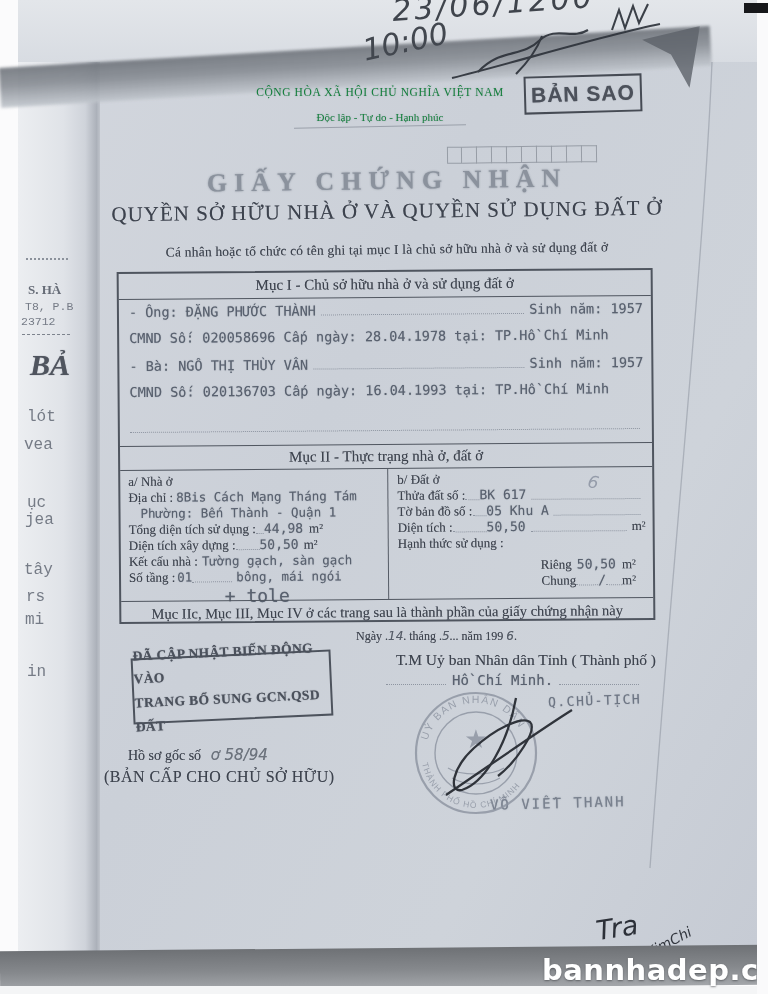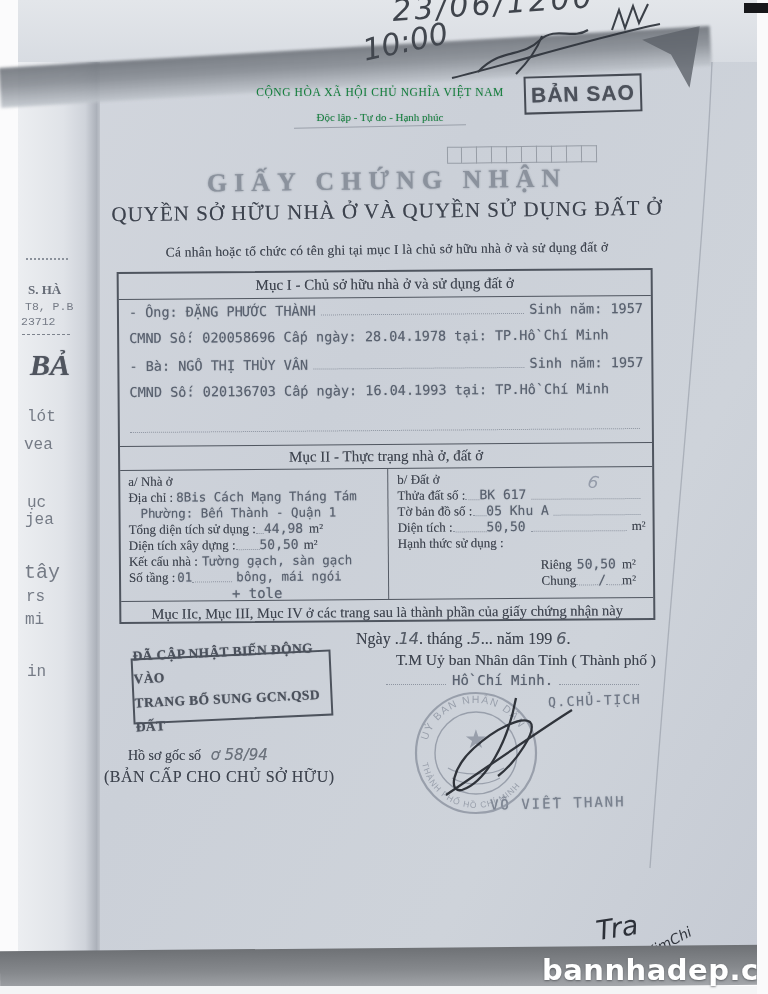--- a/index.html
+++ b/index.html
@@ -66,21 +66,21 @@
     display:flex;align-items:center;justify-content:center;font-size:15px;}
   .thead2{position:absolute;left:0;top:172px;width:100%;height:25px;border-top:1.6px solid #4f555f;
     border-bottom:1.6px solid #4f555f;display:flex;align-items:center;justify-content:center;font-size:15px;}
   .tfoot{position:absolute;left:0;top:327px;width:100%;height:25px;border-top:1.6px solid #4f555f;
     display:flex;align-items:center;justify-content:center;font-size:14.5px;}
   .vdiv{position:absolute;left:267px;top:197px;width:0;height:130px;border-left:1.5px solid #565c66;}
   .mono13{font-size:13.5px;}
   .lbl{font-size:13px;}
   .dotline{position:absolute;left:10px;top:158px;width:510px;border-bottom:1.8px dotted #8e95a1;}
   
-  .dateline{left:356px;top:629px;width:340px;font-size:16px;}
+  .dateline{left:356px;top:629px;width:340px;font-size:12px;}
   .authority{left:346px;top:651px;width:360px;font-size:15.5px;text-align:center;}
   .cityline{left:386px;top:672px;width:280px;display:flex;align-items:baseline;font-size:14px;}
   .qchutich{left:548px;top:693px;font-size:13px;letter-spacing:1.5px;color:#6d7583;
     transform:rotate(-2deg);text-shadow:0 0 1px rgba(109,117,131,.6);}
   .signer{left:490px;top:795px;font-size:14px;letter-spacing:2px;color:#79818e;
     transform:rotate(-1.4deg);text-shadow:0 0 1.2px rgba(121,129,142,.8);}
   .dossier{left:128px;top:746px;font-size:14px;}
   .dossier .hw{font-size:15px;color:#6c737d;margin-left:6px;}
   .certnote{left:104px;top:768px;font-size:16px;letter-spacing:.5px;}
   
@@ -104,21 +104,21 @@
     <div class="sliver-item" style="left:8px;top:250px;width:42px;border-top:2px dotted #8b919b;"></div>
     <div class="sliver-item serif" style="left:10px;top:274px;font-size:13px;font-weight:bold;color:#666c77;">S. HÀ</div>
     <div class="sliver-item sans" style="left:7px;top:292px;font-size:11.5px;">T8, P.B</div>
     <div class="sliver-item sans" style="left:3px;top:307px;font-size:11.5px;">23712</div>
     <div class="sliver-item" style="left:4px;top:326px;width:48px;border-top:1.5px dashed #7d838d;"></div>
     <div class="sliver-item serif" style="left:12px;top:340px;font-size:30px;font-weight:bold;font-style:italic;color:#4f545e;text-shadow:0 0 1px rgba(79,84,94,.7);">BẢ</div>
     <div class="sliver-item sans" style="left:9px;top:400px;font-size:16px;">lót</div>
     <div class="sliver-item sans" style="left:6px;top:428px;font-size:16px;">vea</div>
     <div class="sliver-item sans" style="left:9px;top:452px;font-size:16px;margin-top:34px;">ục</div>
     <div class="sliver-item sans" style="left:7px;top:503px;font-size:16px;">jea</div>
-    <div class="sliver-item sans" style="left:6px;top:553px;font-size:20px;">tây</div>
+    <div class="sliver-item sans" style="left:6px;top:553px;font-size:16px;">tây</div>
     <div class="sliver-item sans" style="left:8px;top:580px;font-size:16px;">rs</div>
     <div class="sliver-item sans" style="left:7px;top:603px;font-size:16px;">mi</div>
     <div class="sliver-item sans" style="left:9px;top:655px;font-size:16px;">in</div>
   </div>
 
   <div class="abs page-edge"></div>
 
   <div class="abs page"></div>
   <div class="abs topstrip"></div>
   <div class="abs fold"></div>
@@ -202,21 +202,21 @@
       <span class="serif printed lbl">Kết cấu nhà :</span>
       <span class="mono typed" style="font-size:12.5px;margin-left:4px;">Tường gạch, sàn gạch</span>
     </div>
     <div class="trow" style="left:8px;top:296px;width:256px;">
       <span class="serif printed lbl">Số tầng :</span>
       <span class="mono typed" style="font-size:12.5px;margin-left:2px;">01</span>
       <span class="dotseg" style="width:40px;"></span>
       <span class="mono typed" style="font-size:12.5px;margin-left:4px;">bông, mái ngói</span>
     </div>
     <div class="trow" style="left:8px;top:312px;width:256px;justify-content:center;">
-      <span class="mono typed" style="font-size:14px;">+ tole</span>
+      <span class="mono typed" style="font-size:18px;">+ tole</span>
     </div>
 
     <div class="trow serif printed lbl" style="left:277px;top:200px;width:248px;">
       <span>b/ Đất ở</span>
     </div>
     <div class="trow" style="left:277px;top:216px;width:248px;">
       <span class="serif printed lbl">Thửa đất số :</span>
       <span class="dotseg" style="width:14px;"></span>
       <span class="mono typed" style="font-size:13px;">BK 617</span>
       <span class="dots"></span>

